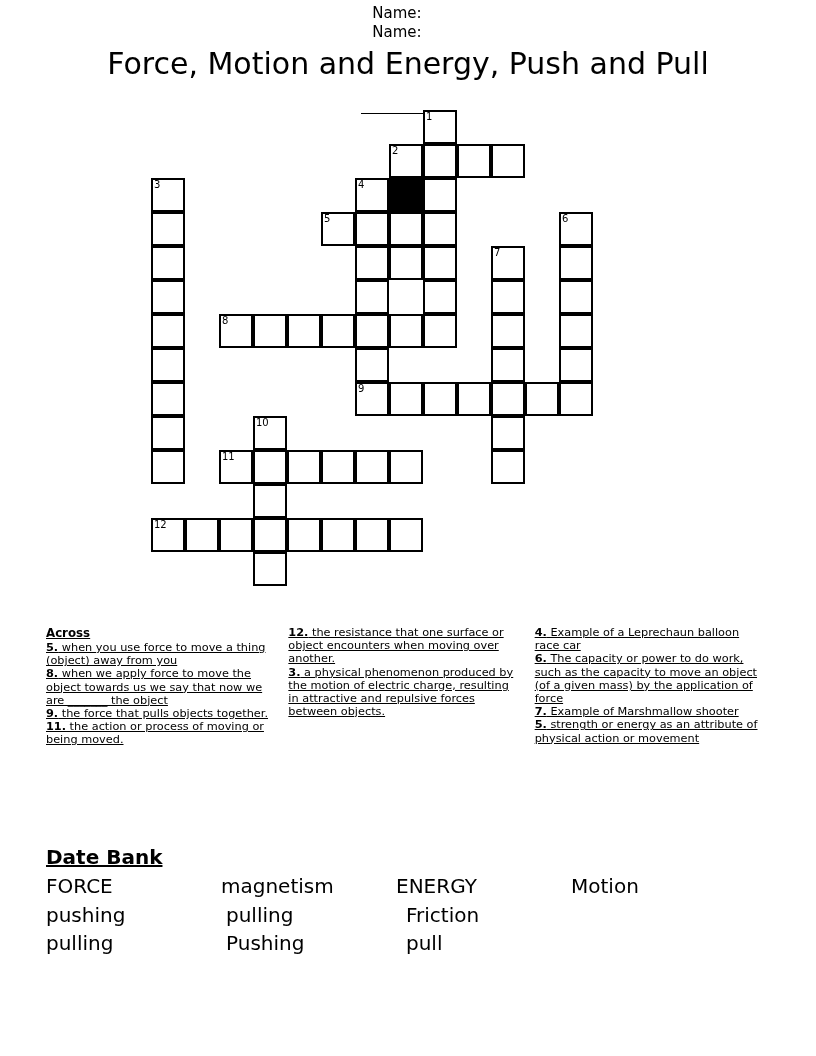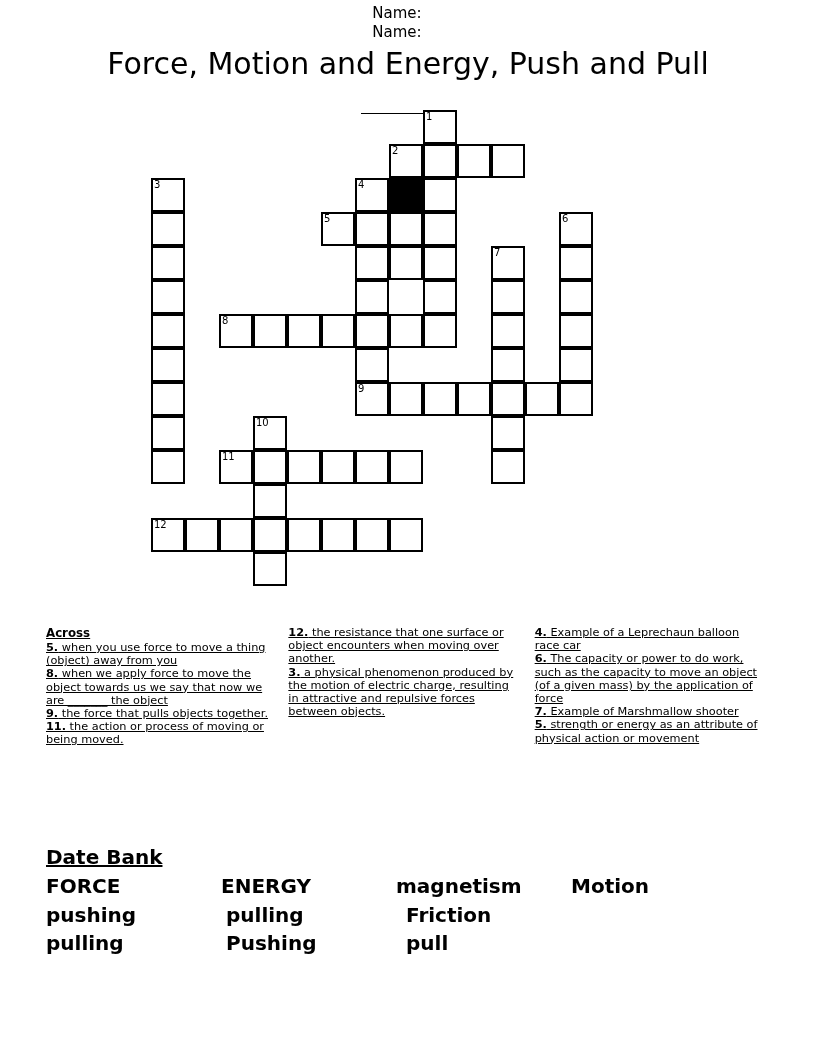--- a/index.html
+++ b/index.html
@@ -127,21 +127,20 @@
   #wordbank {
     position: absolute;
     top: 872px;
     left: 46px;
     width: 700px;
   }
   .wb-row {
     display: flex;
     height: 28.5px;
     align-items: center;
-    font-weight: bold;
   }
   .wb-cell {
     width: 180px;
     font-size: 20px;
     line-height: 28.5px;
     font-family: "DejaVu Sans", sans-serif;
     white-space: nowrap;
   }
 </style>
 </head>
@@ -278,22 +277,22 @@
         <span class="clue"><span class="cn">7.</span><span> Example of Marshmallow shooter</span></span>
         <span class="clue"><span class="cn">5.</span><span> strength or energy as an attribute of physical action or movement</span></span>
       </div>
   </div>
 </div>
 
 <div id="wordbank-title">Date Bank</div>
 <div id="wordbank">
     <div class="wb-row">
       <div class="wb-cell">FORCE</div>
+      <div class="wb-cell">magnetism</div>
       <div class="wb-cell">ENERGY</div>
-      <div class="wb-cell">magnetism</div>
       <div class="wb-cell">Motion</div>
     </div>
     <div class="wb-row">
       <div class="wb-cell">pushing</div>
       <div class="wb-cell">pulling</div>
       <div class="wb-cell">Friction</div>
     </div>
     <div class="wb-row">
       <div class="wb-cell">pulling</div>
       <div class="wb-cell">Pushing</div>

